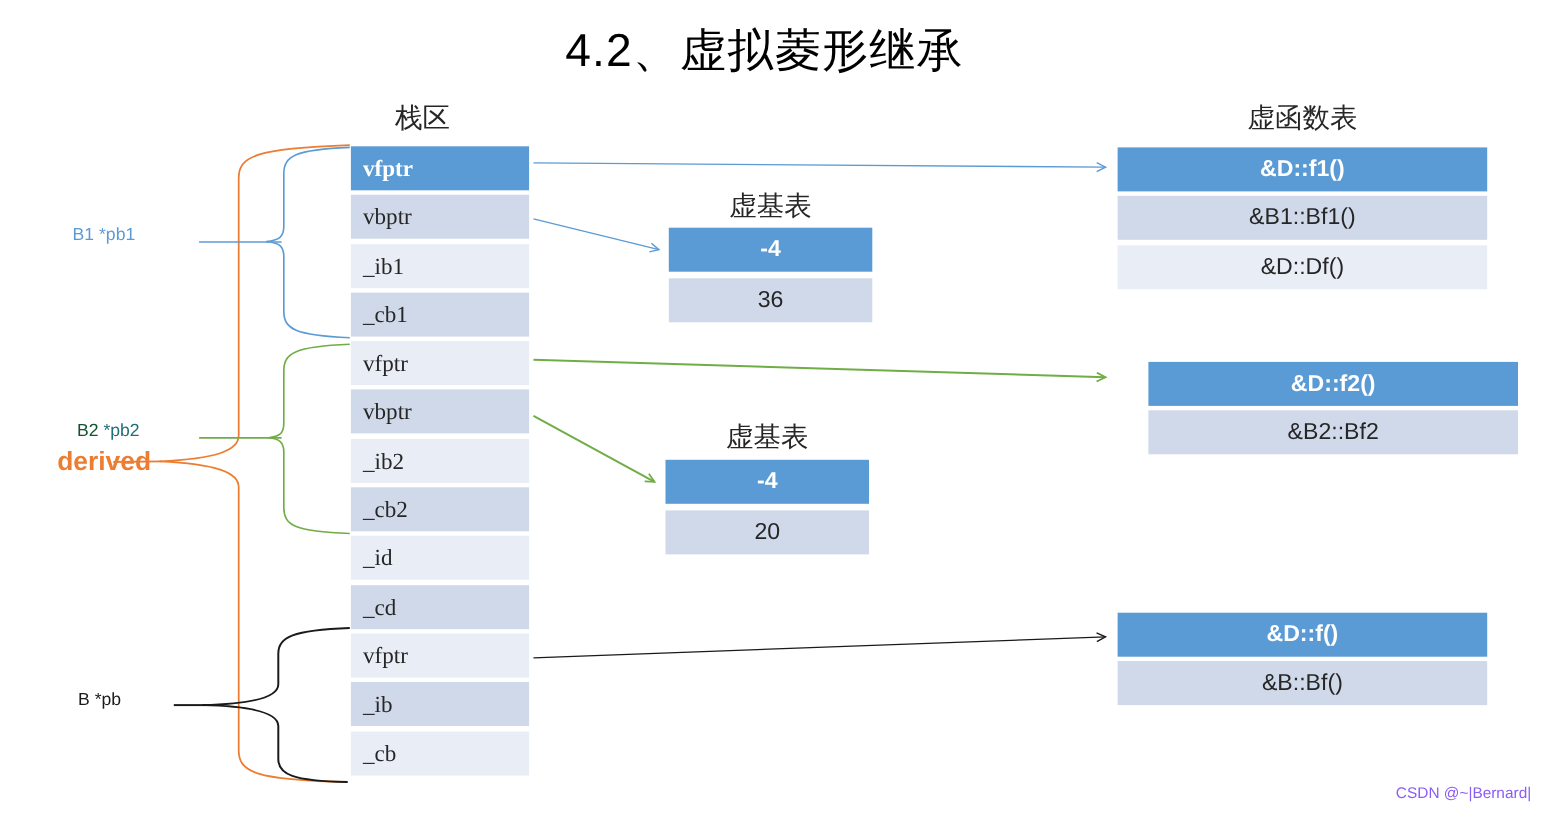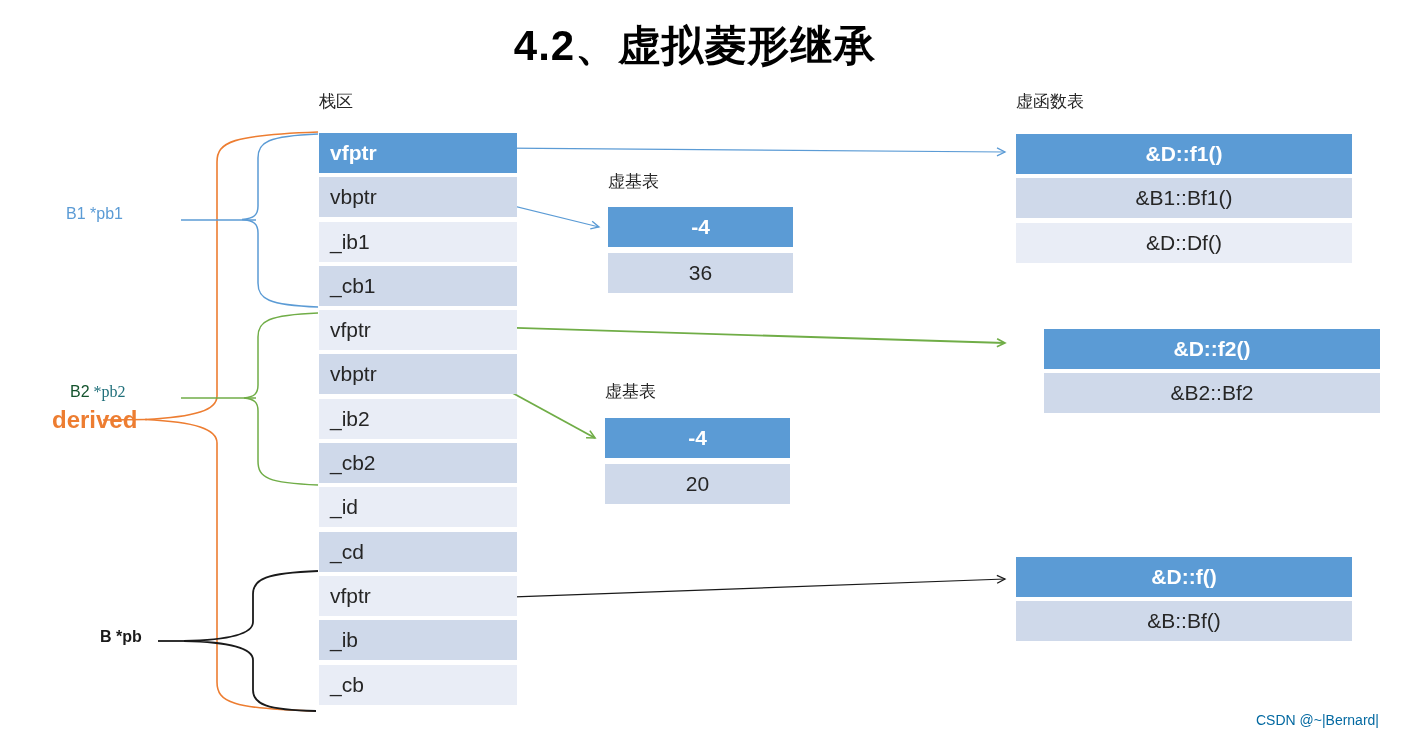--- a/index.html
+++ b/index.html
@@ -2,44 +2,44 @@
 <html><head>
 <meta charset="utf-8">
 <style>
   html,body{margin:0;padding:0;background:#ffffff;}
   .canvas{
     position:relative;width:1407px;height:745px;background:#ffffff;overflow:hidden;
     font-family:"Liberation Sans","DejaVu Sans",sans-serif;color:#262626;
   }
   .title{
     position:absolute;left:0;top:18px;width:1390px;text-align:center;
-    font-size:42px;font-weight:bold;color:#000;letter-spacing:1px;
+    font-size:42px;font-weight:normal;color:#000;letter-spacing:1px;
   }
   .col-label{
-    position:absolute;font-size:17px;color:#262626;text-align:left;white-space:nowrap;
+    position:absolute;font-size:25px;color:#262626;text-align:center;white-space:nowrap;
   }
   .tbl{position:absolute;}
   .cell{
     box-sizing:border-box;height:40px;line-height:40px;font-size:21px;
     overflow:hidden;white-space:nowrap;
   }
   .stack .cell{margin-bottom:4.3px;padding-left:11px;text-align:left;}
   .vb .cell{margin-bottom:6px;text-align:center;}
   .vf .cell{margin-bottom:4.4px;text-align:center;}
   .cell.hdr{background:#5B9BD5;color:#ffffff;font-weight:bold;}
   .cell.dark{background:#CFD9EA;color:#262626;}
   .cell.light{background:#E9EDF6;color:#262626;}
   .side-label{position:absolute;font-size:16px;white-space:nowrap;}
   .lbl-b1{color:#5B9BD5;}
   .lbl-b2-class{color:#14532d;}
-  .lbl-b2-ptr{color:#1F6F7A;font-family:Liberation Serif, serif;}
+  .lbl-b2-ptr{color:#1F6F7A;}
   .lbl-derived{color:#ED7D31;font-weight:bold;font-size:24px;}
   .lbl-b{color:#1a1a1a;}
   .watermark{
-    position:absolute;right:28px;top:712px;font-size:14px;color:#0369a1;white-space:nowrap;
+    position:absolute;right:15px;top:712px;font-size:14px;color:#8b5cf6;white-space:nowrap;
   }
   svg.layer{position:absolute;left:0;top:0;width:1407px;height:745px;pointer-events:none;}
 </style>
 </head>
 <body>
 
 <div class="canvas">
 
   <svg class="layer" viewBox="0 0 1407 745" xmlns="http://www.w3.org/2000/svg">
     <defs>
@@ -69,21 +69,21 @@
     <line x1="485" y1="148" x2="1005" y2="152" stroke="#5B9BD5" stroke-width="1.2" marker-end="url(#arrBlue)"></line>
     <line x1="485" y1="199" x2="599" y2="227" stroke="#5B9BD5" stroke-width="1.2" marker-end="url(#arrBlue)"></line>
     <line x1="485" y1="327" x2="1005" y2="343" stroke="#70AD47" stroke-width="1.8" marker-end="url(#arrGreen)"></line>
     <line x1="485" y1="378" x2="595" y2="438" stroke="#70AD47" stroke-width="1.8" marker-end="url(#arrGreen)"></line>
     <line x1="485" y1="598" x2="1005" y2="579" stroke="#1a1a1a" stroke-width="1.2" marker-end="url(#arrBlack)"></line>
   </svg>
 
   <div class="title">4.2、虚拟菱形继承</div>
 
   <div class="col-label" style="left:319px;top:90px;width:130px;">栈区</div>
-  <div class="tbl stack" style="left:319px;top:133px;width:198px;">
+  <div class="tbl stack" style="left:319px;top:133px;width:162px;font-family:Liberation Serif, serif;">
     <div class="cell hdr">vfptr</div>
     <div class="cell dark">vbptr</div>
     <div class="cell light">_ib1</div>
     <div class="cell dark">_cb1</div>
     <div class="cell light">vfptr</div>
     <div class="cell dark">vbptr</div>
     <div class="cell light">_ib2</div>
     <div class="cell dark">_cb2</div>
     <div class="cell light">_id</div>
     <div class="cell dark">_cd</div>
@@ -115,17 +115,17 @@
     <div class="cell dark">&amp;B2::Bf2</div>
   </div>
   <div class="tbl vf" style="left:1016px;top:557px;width:336px;">
     <div class="cell hdr">&amp;D::f()</div>
     <div class="cell dark">&amp;B::Bf()</div>
   </div>
 
   <div class="side-label lbl-b1" style="left:66px;top:205px;">B1  *pb1</div>
   <div class="side-label" style="left:70px;top:383px;"><span class="lbl-b2-class">B2</span><span class="lbl-b2-ptr"> *pb2</span></div>
   <div class="side-label lbl-derived" style="left:12px;top:406px;margin-left:40px;">derived</div>
-  <div class="side-label lbl-b" style="left:100px;top:628px;font-weight:bold;">B  *pb</div>
+  <div class="side-label lbl-b" style="left:71px;top:628px;">B  *pb</div>
 
   <div class="watermark">CSDN @~|Bernard|</div>
 
 </div>
 
 </body></html>

